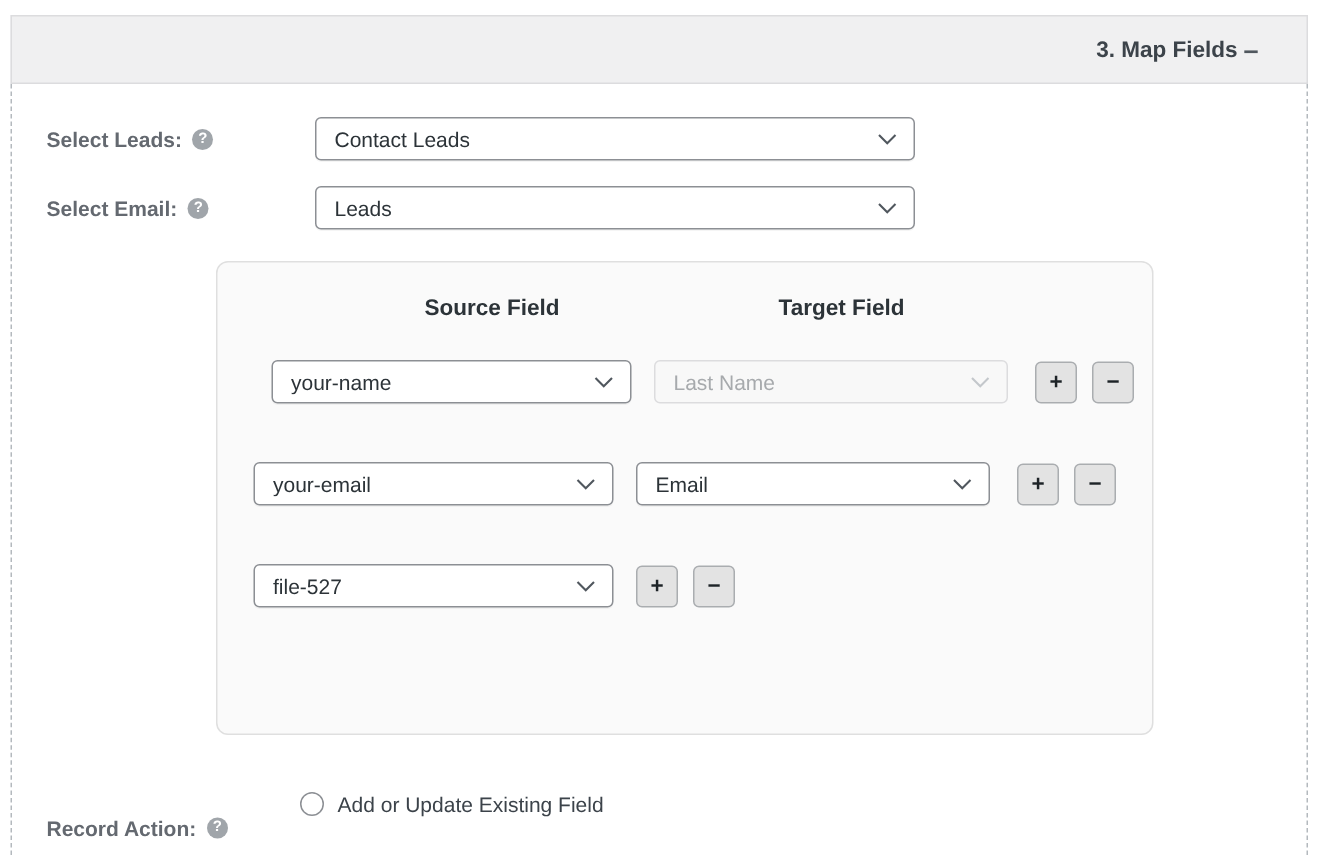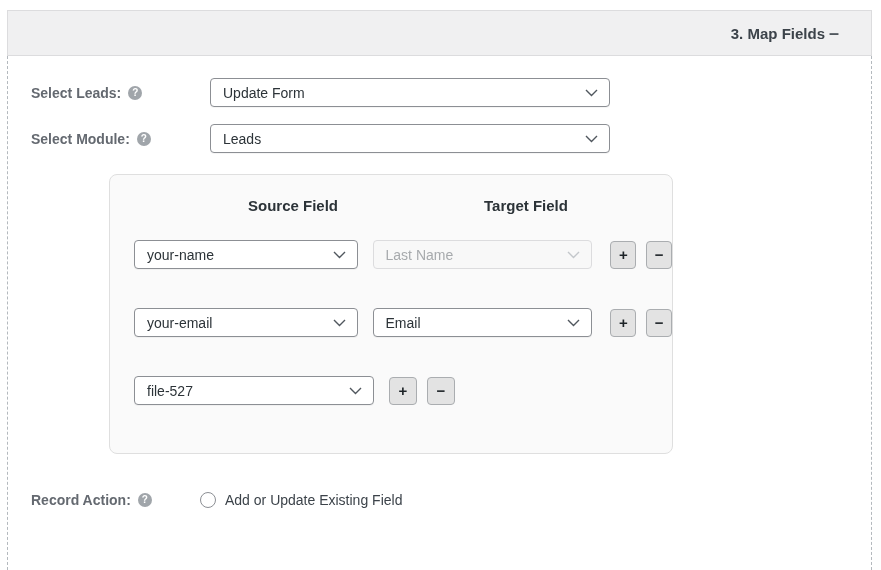--- a/index.html
+++ b/index.html
@@ -113,27 +113,27 @@
     cursor: default;
     box-shadow: none;
   }
   .select-box.disabled .chev polyline { stroke: #c3c7cb; }
   .select-value {
     overflow: hidden;
     white-space: nowrap;
   }
 
   .map-panel {
-    width: 564px;
-    margin-left: 78px;
+    width: 625px;
+    margin-left: 113px;
     margin-top: 21px;
     background: #fafafa;
     border: 1px solid #dfdfdf;
     border-radius: 8px;
-    padding-bottom: 48px;
+    padding-bottom: 84px;
   }
   .map-head {
     position: relative;
     height: 22px;
     margin-top: 22px;
   }
   .map-head-label {
     position: absolute;
     transform: translateX(-50%);
     font-size: 15px;
@@ -168,21 +168,21 @@
   }
   .pm-btn.minus { margin-left: 10px; }
 
   .record-row {
     display: flex;
     align-items: flex-start;
     margin-top: 38px;
   }
   .record-row .label-col {
     width: 169px;
-    margin-top: 0;
+    margin-top: 16px;
     line-height: 16px;
     text-align: right;
   }
   .record-options {
     display: flex;
     flex-direction: column;
     gap: 12px;
   }
   .radio-option {
     display: flex;
@@ -224,32 +224,32 @@
   </div>
 
   <div class="panel-body">
 
     <div class="field-row">
       <div class="label-col">
         <span class="field-label">Select Leads:</span>
         <span class="help-icon">?</span>
       </div>
       <div class="select-box wide">
-        <span class="select-value">Update Form</span>
+        <span class="select-value">Contact Leads</span>
         <span class="chev">
           <svg width="13" height="8" viewBox="0 0 13 8">
               <polyline points="1,1 6.5,6.5 12,1" fill="none" stroke="#50575e" stroke-width="1.4"></polyline>
             </svg>
         </span>
       </div>
     </div>
 
     <div class="field-row">
       <div class="label-col">
-        <span class="field-label">Select Module:</span>
+        <span class="field-label">Select Email:</span>
         <span class="help-icon">?</span>
       </div>
       <div class="select-box wide">
         <span class="select-value">Leads</span>
         <span class="chev">
           <svg width="13" height="8" viewBox="0 0 13 8">
               <polyline points="1,1 6.5,6.5 12,1" fill="none" stroke="#50575e" stroke-width="1.4"></polyline>
             </svg>
         </span>
       </div>

